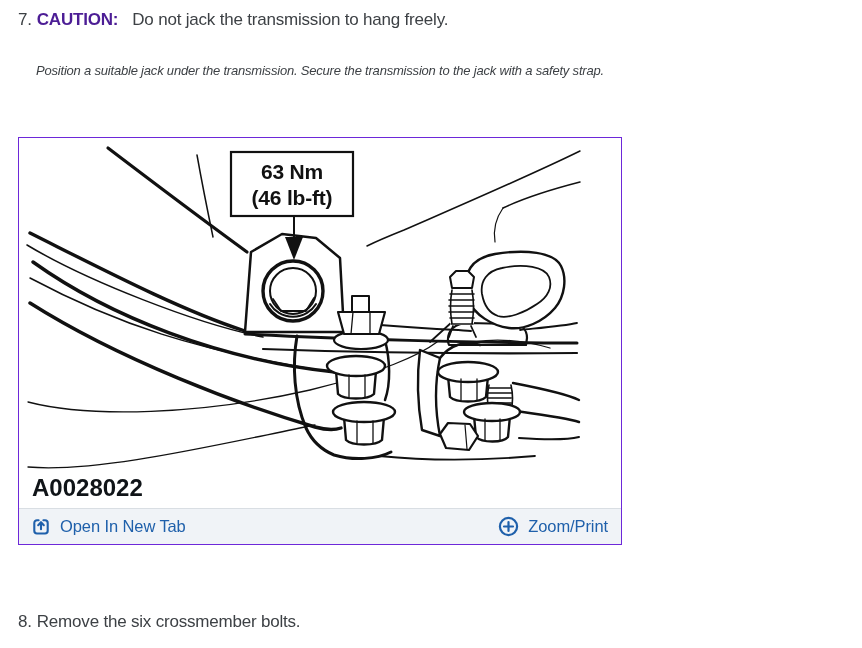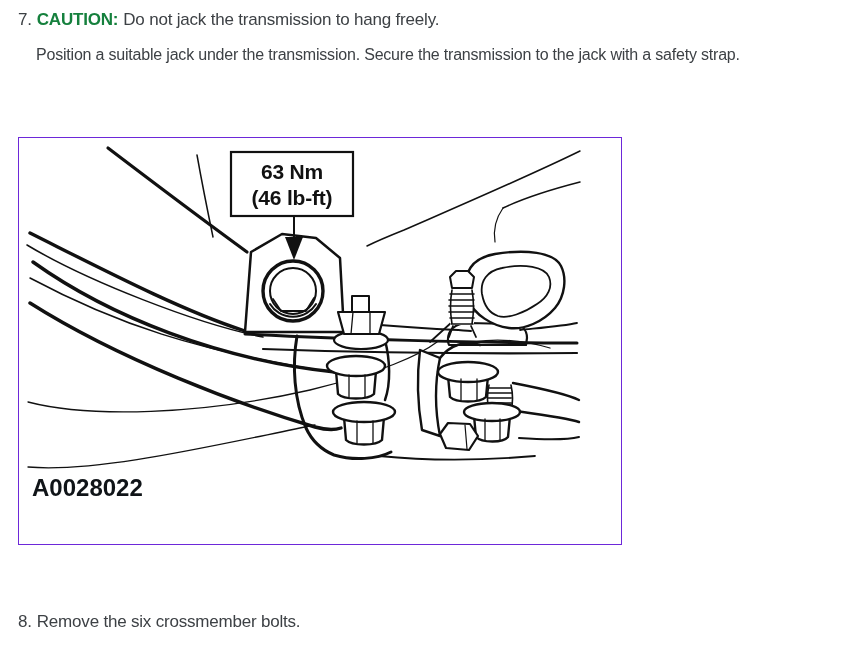--- a/index.html
+++ b/index.html
@@ -6,22 +6,22 @@
   body{
     width:862px;height:648px;position:relative;overflow:hidden;
     background:#ffffff;color:#3d4145;
     font-family:"Liberation Sans","DejaVu Sans",sans-serif;
     letter-spacing:-0.2px;
   }
   .step-line{position:absolute;font-size:17px;white-space:nowrap;}
   .step7{left:18px;top:10px;}
   .step8{left:18px;top:612px;}
   .step-num{margin-right:5px;}
-  .caution-label{font-weight:bold;color:#15803d;margin-right:5px;}
-  .instruction{position:absolute;left:36px;top:46px;font-size:16px;white-space:nowrap;}
+  .caution-label{font-weight:bold;color:#4c1d95;margin-right:14px;}
+  .instruction{position:absolute;left:36px;top:63px;font-size:13px;white-space:nowrap;font-style:italic;}
   
   .figure{
     position:absolute;left:18px;top:137px;width:602px;height:406px;
     border:1px solid #6d28d9;background:#ffffff;box-sizing:content-box;
   }
   .art{position:absolute;left:0;top:0;width:602px;height:333px;}
   .figure-id{
     position:absolute;left:13px;top:336px;font-size:24px;font-weight:bold;
     color:#101418;letter-spacing:0;
   }
@@ -145,17 +145,37 @@
       <path class="ln" stroke-width="2" d="M275,78 L275,100"></path>
       <path d="M266,99 L284,99 L275,122 Z" fill="#111" stroke="none"></path>
       <rect x="212" y="14" width="122" height="64" fill="#ffffff" stroke="#111" stroke-width="2.2"></rect>
       <text class="callout-text" x="273" y="41">63 Nm</text>
       <text class="callout-text" x="273" y="67">(46 lb-ft)</text>
     </g>
   </svg>
 
   <div class="figure-id">A0028022</div>
 
+  <div class="figure-toolbar">
+    <a class="tb-link">
+      <span>
+        <svg width="19" height="19" viewBox="0 0 19 19">
+          <path d="M6.6,3.2 H5 C3.5,3.2 2.3,4.4 2.3,5.9 V13.8 C2.3,15.3 3.5,16.5 5,16.5 H13 C14.5,16.5 15.7,15.3 15.7,13.8 V5.9 C15.7,4.4 14.5,3.2 13,3.2 H11.4" fill="none" stroke="#1f60ab" stroke-width="2.1" stroke-linecap="round"></path>
+          <path d="M9,12.3 V5.6 M6.2,8.2 L9,5.2 L11.8,8.2" fill="none" stroke="#1f60ab" stroke-width="2.1" stroke-linecap="round" stroke-linejoin="round"></path>
+        </svg>
+      </span>
+      <span>Open In New Tab</span>
+    </a>
+    <a class="tb-link">
+      <span>
+        <svg width="21" height="21" viewBox="0 0 21 21">
+          <circle cx="10.5" cy="10.5" r="8.6" fill="none" stroke="#1f60ab" stroke-width="2.2"></circle>
+          <path d="M10.5,6 V15 M6,10.5 H15" fill="none" stroke="#1f60ab" stroke-width="2.2" stroke-linecap="round"></path>
+        </svg>
+      </span>
+      <span>Zoom/Print</span>
+    </a>
+  </div>
 </div>
 
 <div class="step-line step8">
   <span class="step-num">8.</span><span>Remove the six crossmember bolts.</span>
 </div>
 
 </body></html>

